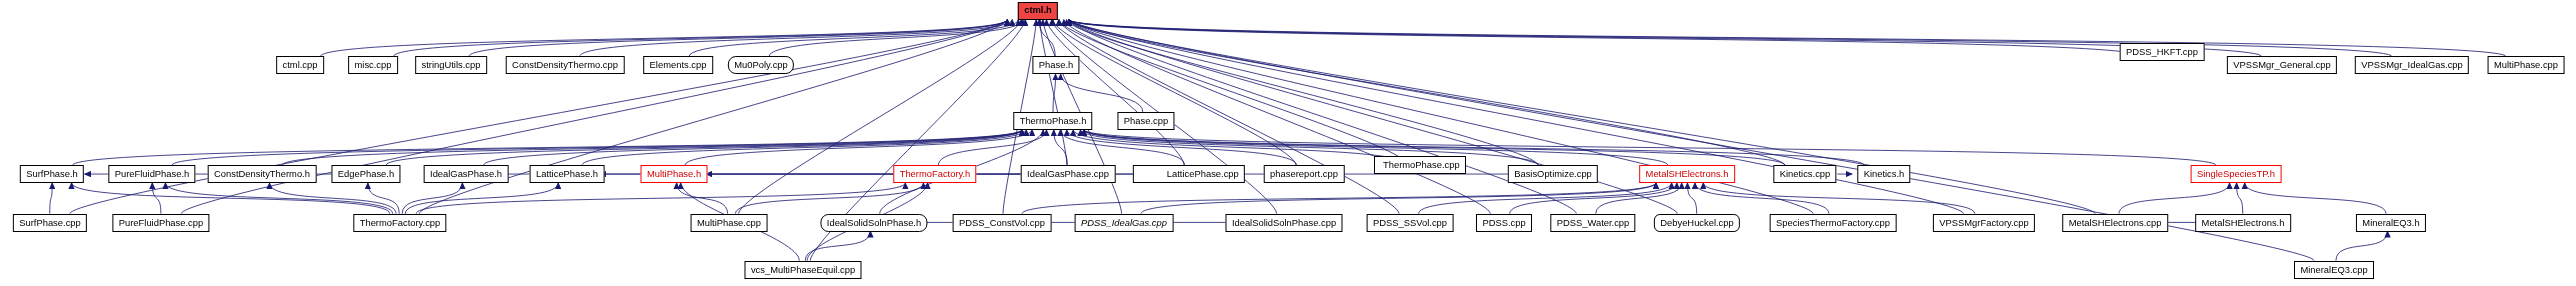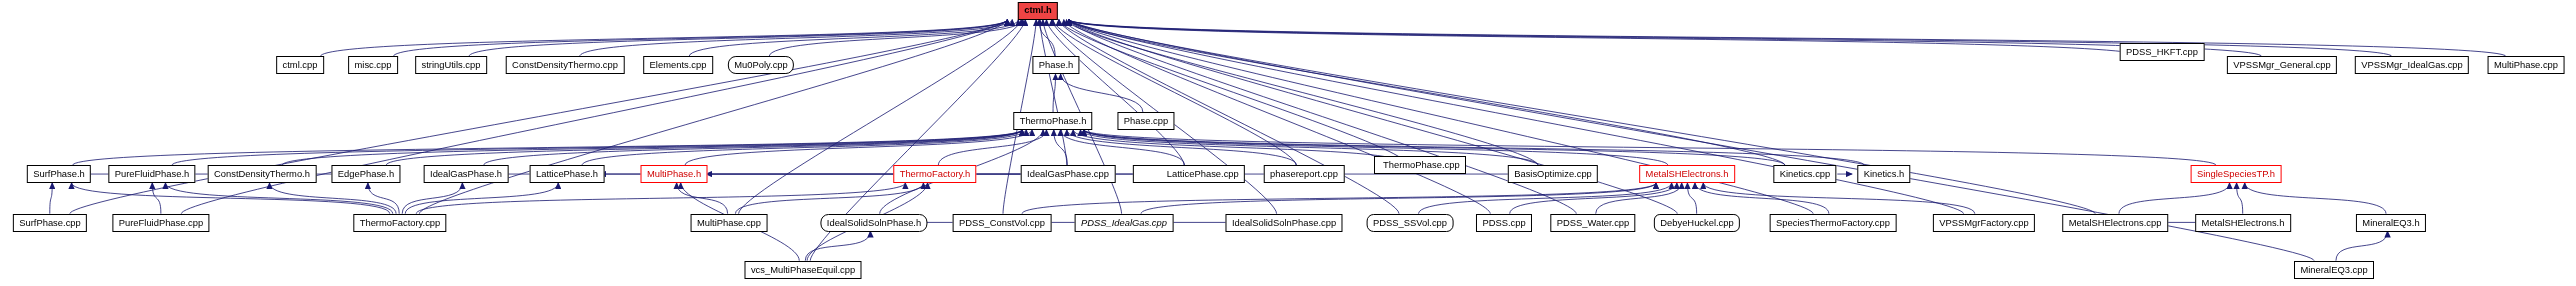--- a/index.html
+++ b/index.html
@@ -146,21 +146,21 @@
     <div class="node" style="left: 565px; top: 56px;">ConstDensityThermo.cpp</div>
     <div class="node" style="left: 678px; top: 56px;">Elements.cpp</div>
     <div class="node" style="left: 761px; top: 56px; border-radius: 8px;">Mu0Poly.cpp</div>
     <div class="node" style="left: 1056px; top: 56px;">Phase.h</div>
     <div class="node" style="left: 2162px; top: 43px;">PDSS_HKFT.cpp</div>
     <div class="node" style="left: 2282px; top: 56px;">VPSSMgr_General.cpp</div>
     <div class="node" style="left: 2412px; top: 56px;">VPSSMgr_IdealGas.cpp</div>
     <div class="node" style="left: 2526px; top: 56px;">MultiPhase.cpp</div>
     <div class="node" style="left: 1053px; top: 112px; text-align: right;">ThermoPhase.h</div>
     <div class="node" style="left: 1146px; top: 112px;">Phase.cpp</div>
-    <div class="node" style="left: 59px; top: 165px;">SurfPhase.h</div>
+    <div class="node" style="left: 52px; top: 165px;">SurfPhase.h</div>
     <div class="node" style="left: 152px; top: 165px;">PureFluidPhase.h</div>
     <div class="node" style="left: 262px; top: 165px;">ConstDensityThermo.h</div>
     <div class="node" style="left: 366px; top: 165px;">EdgePhase.h</div>
     <div class="node" style="left: 466px; top: 165px;">IdealGasPhase.h</div>
     <div class="node" style="left: 567px; top: 165px;">LatticePhase.h</div>
     <div class="node trunc" style="left: 674px; top: 165px;">MultiPhase.h</div>
     <div class="node trunc" style="left: 935px; top: 165px;">ThermoFactory.h</div>
     <div class="node" style="left: 1068px; top: 165px;">IdealGasPhase.cpp</div>
     <div class="node" style="left: 1189px; top: 165px; padding-left: 33px;">LatticePhase.cpp</div>
     <div class="node" style="left: 1304px; top: 165px;">phasereport.cpp</div>
@@ -171,21 +171,21 @@
     <div class="node" style="left: 1884px; top: 165px;">Kinetics.h</div>
     <div class="node trunc" style="left: 2236px; top: 165px;">SingleSpeciesTP.h</div>
     <div class="node" style="left: 50px; top: 214px;">SurfPhase.cpp</div>
     <div class="node" style="left: 161px; top: 214px;">PureFluidPhase.cpp</div>
     <div class="node" style="left: 400px; top: 214px;">ThermoFactory.cpp</div>
     <div class="node" style="left: 729px; top: 214px;">MultiPhase.cpp</div>
     <div class="node" style="left: 874px; top: 214px; border-radius: 8px;">IdealSolidSolnPhase.h</div>
     <div class="node" style="left: 1002px; top: 214px;">PDSS_ConstVol.cpp</div>
     <div class="node" style="left: 1124px; top: 214px; font-style: italic;">PDSS_IdealGas.cpp</div>
     <div class="node" style="left: 1284px; top: 214px;">IdealSolidSolnPhase.cpp</div>
-    <div class="node" style="left: 1410px; top: 214px; border-radius: 7px;">PDSS_SSVol.cpp</div>
+    <div class="node" style="left: 1410px; top: 214px;">PDSS_SSVol.cpp</div>
     <div class="node" style="left: 1504px; top: 214px;">PDSS.cpp</div>
     <div class="node" style="left: 1593px; top: 214px;">PDSS_Water.cpp</div>
     <div class="node" style="left: 1697px; top: 214px; border-radius: 6px;">DebyeHuckel.cpp</div>
     <div class="node" style="left: 1833px; top: 214px;">SpeciesThermoFactory.cpp</div>
     <div class="node" style="left: 1984px; top: 214px;">VPSSMgrFactory.cpp</div>
     <div class="node" style="left: 2115px; top: 214px;">MetalSHElectrons.cpp</div>
     <div class="node" style="left: 2243px; top: 214px;">MetalSHElectrons.h</div>
     <div class="node" style="left: 2391px; top: 214px;">MineralEQ3.h</div>
     <div class="node" style="left: 803px; top: 261px;">vcs_MultiPhaseEquil.cpp</div>
     <div class="node" style="left: 2334px; top: 261px;">MineralEQ3.cpp</div>

